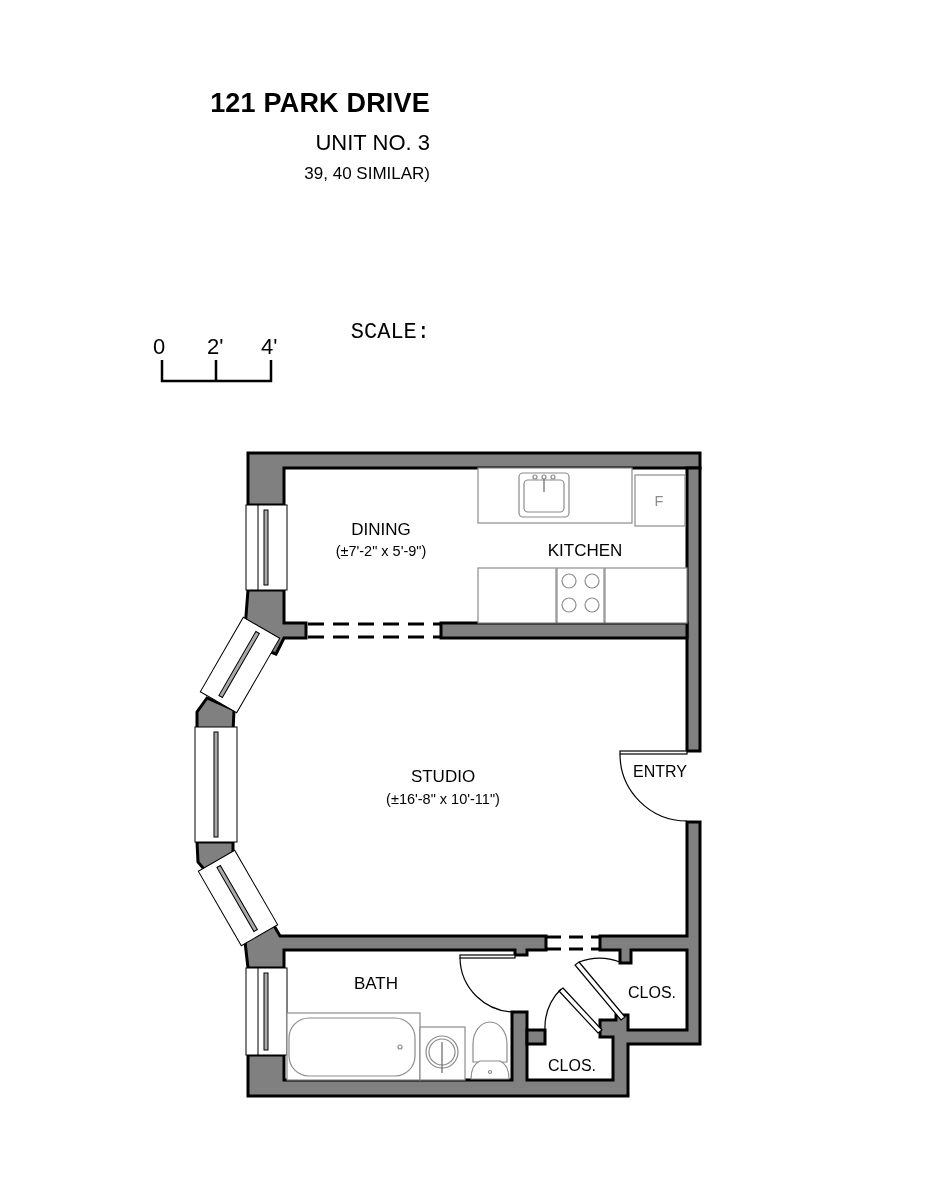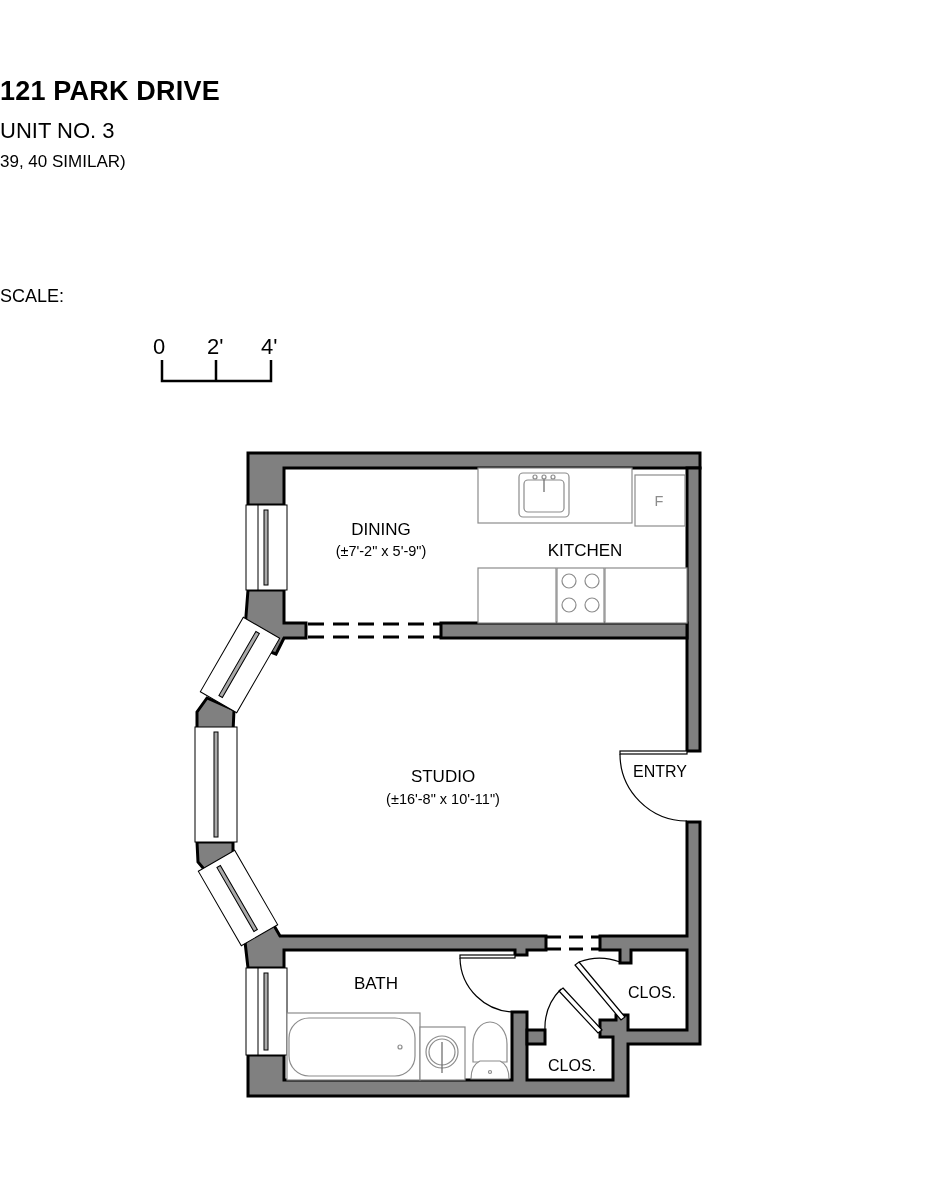--- a/index.html
+++ b/index.html
@@ -1,23 +1,23 @@
 <!DOCTYPE html>
 <html><head>
 <meta charset="utf-8">
 <style>
   html, body { margin: 0; padding: 0; background: #ffffff; }
   body { width: 927px; height: 1200px; position: relative; overflow: hidden;
          font-family: "Liberation Sans", sans-serif; color: #000; }
-  .hdr { position: absolute; left: 0; width: 430px; text-align: left; }
+  .hdr { position: absolute; left: 0; width: 430px; text-align: right; margin-top: 12px; }
   .title { top: 76px; font-size: 27px; font-weight: bold; letter-spacing: 0.2px; }
   .unit { top: 118px; font-size: 22px; }
   .similar { top: 150px; font-size: 17px; line-height: 23px; width: 430px; }
   .area { top: 214px; font-size: 22px; line-height: 28px; }
-  .scale-lbl { top: 286px; font-size: 18px; }
+  .scale-lbl { top: 308px; font-size: 22px; font-family: Liberation Mono, monospace; }
   .scale-ticks { position: absolute; top: 334px; font-size: 22px; }
   svg.plan { position: absolute; left: 0; top: 0; }
   .room-label { font-family: "Liberation Sans", sans-serif; font-size: 17px; fill: #000; }
   .room-dim { font-family: "Liberation Sans", sans-serif; font-size: 14.5px; fill: #000; }
 </style>
 </head>
 <body>
 
 <div class="hdr title">121 PARK DRIVE</div>
 <div class="hdr unit">UNIT NO. 3</div>

